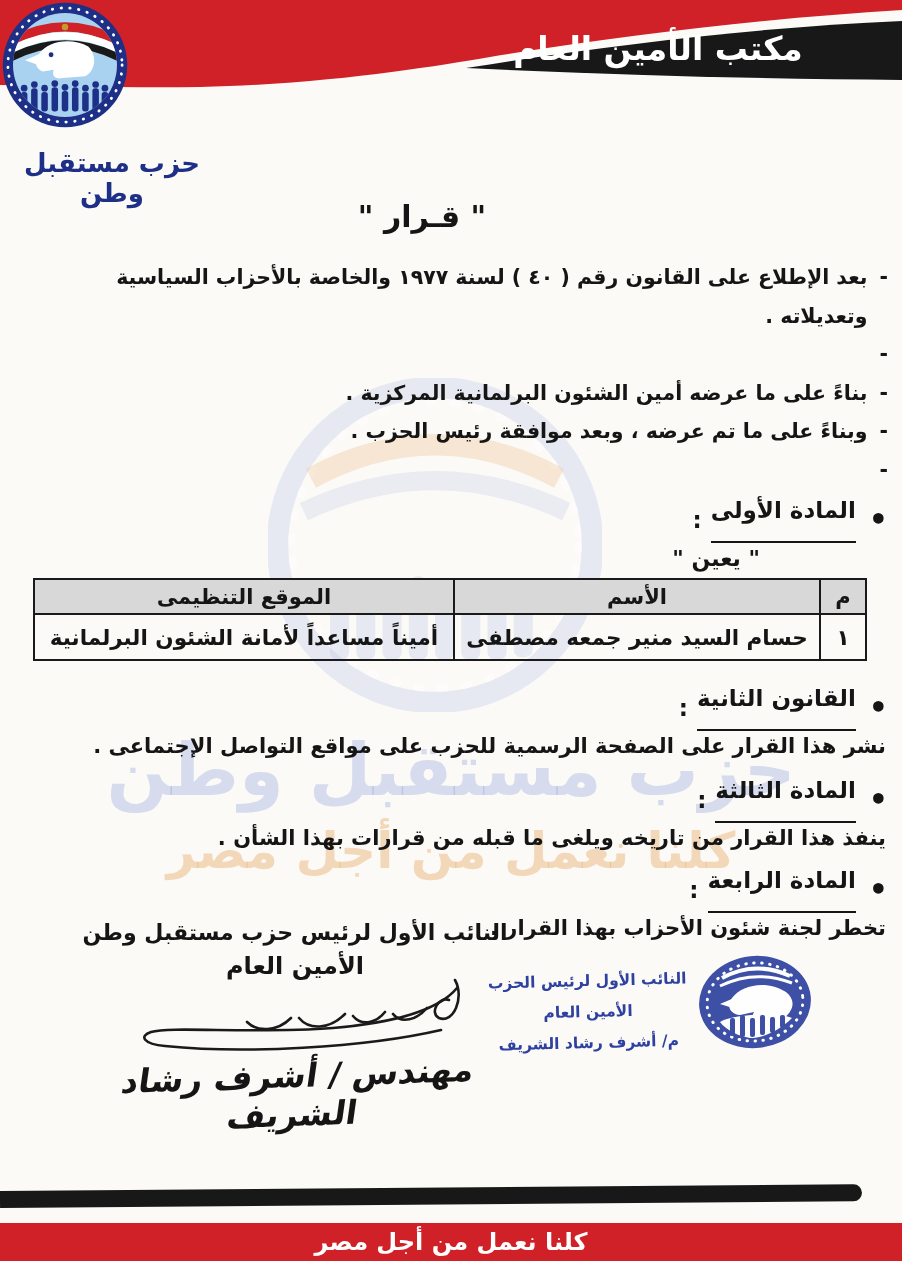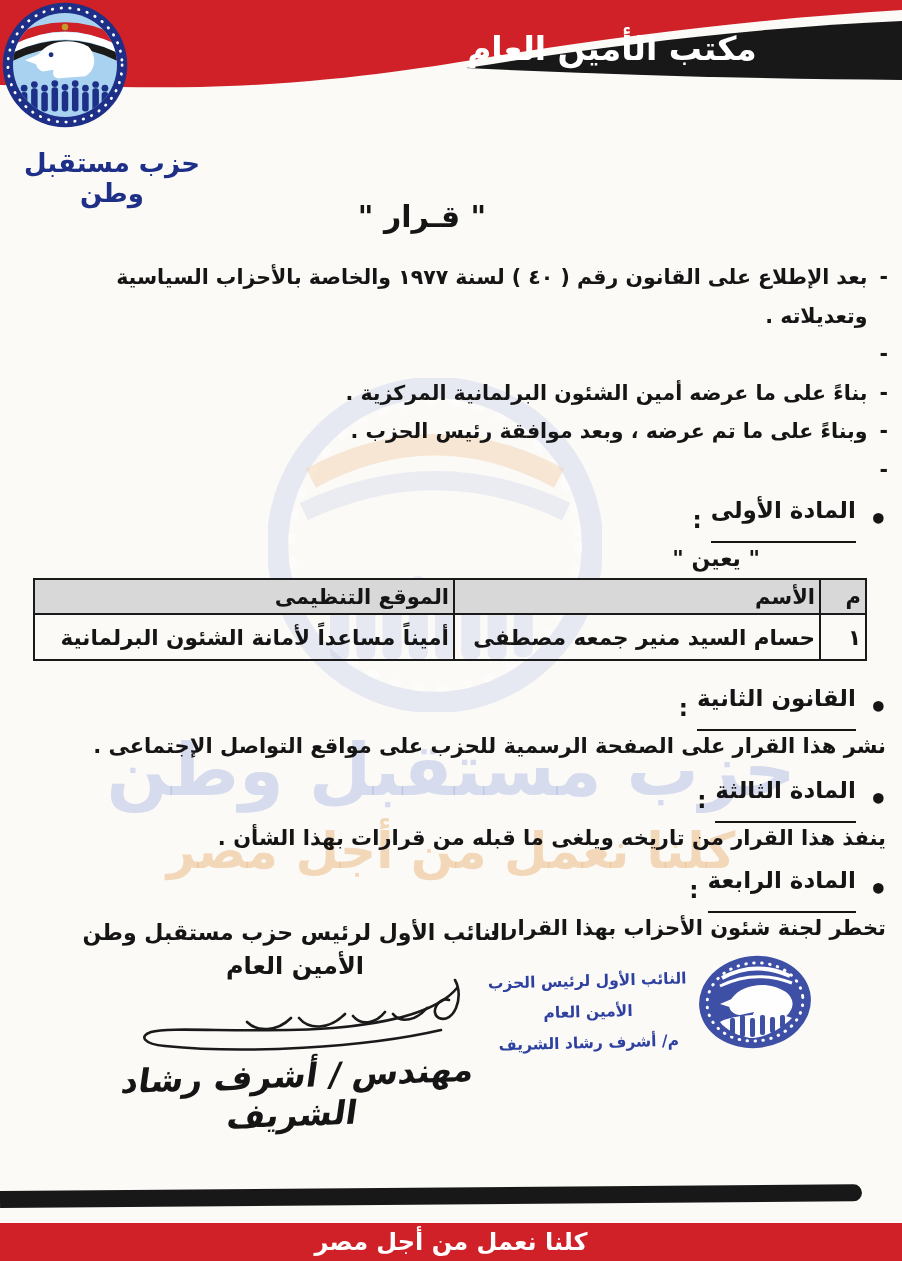--- a/index.html
+++ b/index.html
@@ -6,21 +6,21 @@
   body{
     width:902px;height:1261px;
     font-family:"DejaVu Sans",sans-serif;
     background:#e9e7e3;
   }
   .page{
     position:relative;width:902px;height:1261px;overflow:hidden;
     background:#fbfaf7;color:#151515;font-weight:bold;
   }
   
-  .header{position:absolute;top:0;left:0;width:838px;height:200px;z-index:3;}
+  .header{position:absolute;top:0;left:0;width:838px;height:200px;z-index:3;padding-left:46px;}
   .header svg{position:absolute;top:0;left:0;}
   .banner-title{
     position:absolute;top:29px;right:36px;width:380px;
     text-align:center;color:#ffffff;font-size:33px;letter-spacing:1px;
   }
   .logo-emblem{position:absolute;left:47px;top:28px;width:130px;height:130px;}
   .party-name{
     position:absolute;left:6px;top:148px;width:212px;text-align:center;
     color:#1d2f87;font-size:26px;letter-spacing:0.5px;
   }
@@ -48,21 +48,21 @@
   .bullet{font-size:30px;line-height:20px;margin-left:13px;}
   .art-title{border-bottom:2.5px solid #151515;padding-bottom:18px;}
   .art-colon{margin-right:9px;}
   .article-body{font-size:21px;padding-right:16px;line-height:30px;}
   .appoint-label{font-size:22px;text-align:right;padding-right:142px;margin-top:3px;}
   table.appoint{
     border-collapse:collapse;margin:7px 35px 0 35px;width:832px;
     table-layout:fixed;direction:rtl;
   }
   table.appoint th,table.appoint td{
-    border:2px solid #1a1a1a;text-align:right;vertical-align:middle;
+    border:2px solid #1a1a1a;text-align:center;vertical-align:middle;
     font-size:21px;font-weight:bold;padding:0 4px;
   }
   table.appoint th{background:#d8d8d8;height:33px;}
   table.appoint td{height:44px;font-size:21.5px;}
   col.c-num{width:46px;} col.c-name{width:366px;} col.c-pos{width:420px;}
   .mt24{margin-top:24px;} .mt16{margin-top:16px;} .mt14{margin-top:14px;} .mt8{margin-top:8px;}
   
   .sig-area{position:absolute;top:908px;left:0;width:902px;height:250px;z-index:2;margin-left:45px;}
   .sig-left{position:absolute;left:25px;top:12px;width:450px;text-align:center;direction:rtl;}
   .sig-title1{font-size:22px;}

